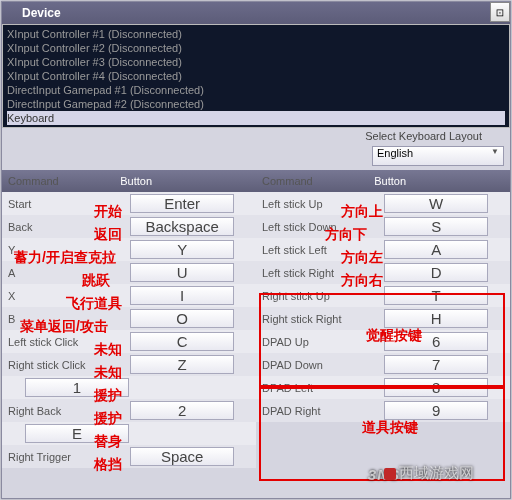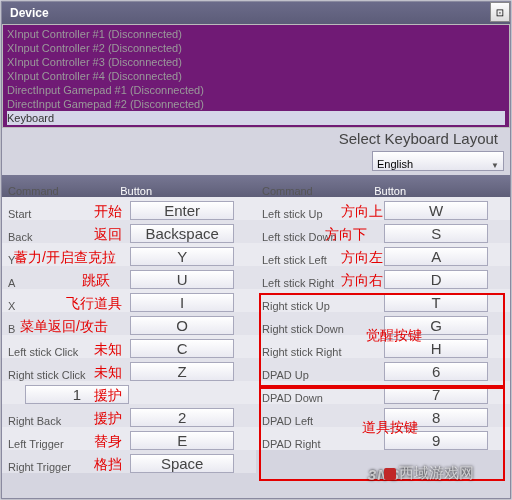--- a/index.html
+++ b/index.html
@@ -1,37 +1,37 @@
 <!DOCTYPE html>
 <html><head>
 <meta charset="utf-8">
 <style>
   html,body{margin:0;padding:0;width:512px;height:500px;font-family:Tahoma,Arial,sans-serif;font-size:11px;background:#d5d5e0;overflow:hidden}
   .outer{width:508px;height:496px;margin:1px;border:1px solid #8a8aa0;background:#d5d5e0;position:relative;box-shadow:0 0 2px rgba(0,0,0,.3)}
   .corner{position:absolute;top:0;right:0;width:18px;height:18px;border:1px solid #888;background:linear-gradient(#fefefe,#ddd);display:flex;align-items:center;justify-content:center;font-size:10px;cursor:pointer}
-  .panel{background:linear-gradient(#6b6b8a,#5c5c78);color:#fff;padding:4px 8px;font-size:12px;font-weight:bold}
-  .devlist{background:#701a75;border:1px solid #bbb;margin:0;padding:2px 4px;height:98px;overflow:hidden}
+  .panel{background:linear-gradient(#6b6b8a,#5c5c78);color:#fff;padding:4px 20px;font-size:12px;font-weight:bold}
+  .devlist{background:#0f172a;border:1px solid #bbb;margin:0;padding:2px 4px;height:98px;overflow:hidden}
   .devlist div{color:#9a9a9a;font-size:11px;line-height:14px;white-space:nowrap}
   .devlist .sel{background:#d5d5e8;color:#333}
   .kbrow{display:flex;justify-content:flex-end;align-items:center;padding:2px 6px 4px 6px}
-  .kblbl{color:#444;font-size:15px;margin-right:6px}
-  .kbsel{width:122px;height:18px;border:1px solid #9a9ab0;background:linear-gradient(#fff,#e6e6ef);padding:0 4px;display:flex;align-items:flex-end;justify-content:space-between;font-size:11px}
+  .kblbl{color:#444;font-size:11px;margin-right:22px}
+  .kbsel{width:122px;height:18px;border:1px solid #9a9ab0;background:linear-gradient(#fff,#e6e6ef);padding:0 4px;display:flex;align-items:flex-start;justify-content:space-between;font-size:11px}
   .kbsel .arr{font-size:8px;color:#555}
   .cols{display:flex;width:100%}
   .col{width:50%}
-  .row{display:flex;align-items:flex-end;height:23px}
+  .row{display:flex;align-items:center;height:23px}
   .hdr{background:linear-gradient(#777793,#5e5e78);color:#fff;height:22px}
   .hdr .cmd,.hdr .btn{font-size:11px;font-weight:normal}
   .cmd{width:102px;padding-left:6px;color:#555}
   .btn{width:150px;display:flex;justify-content:center}
   .btn .fld{width:102px;height:17px;border:1px solid #a8a8bc;background:linear-gradient(#fff,#e9e9f1);text-align:center;line-height:17px;font-size:15px;color:#444}
   .hdr .btn{justify-content:flex-start;padding-left:20px}
   .col.left .row:nth-child(odd):not(.hdr),.col.right .row:nth-child(odd):not(.hdr){background:#e2e2ea}
   .col.left .row:nth-child(even):not(.hdr),.col.right .row:nth-child(even):not(.hdr){background:#eaeaf0}
-  .anno{position:absolute;color:#e40000;font-family:"SimSun","Microsoft YaHei",sans-serif;font-size:14px;font-weight:normal;pointer-events:none;white-space:nowrap}
+  .anno{position:absolute;color:#e40000;font-family:"SimSun","Microsoft YaHei",sans-serif;font-size:14px;font-weight:bold;pointer-events:none;white-space:nowrap}
   .redbox{position:absolute;border:2px solid #e40000;pointer-events:none}
   .wm{position:absolute;bottom:15px;font-size:15px;color:rgba(255,255,255,.65);text-shadow:0 0 3px #000}
   .wm1{right:110px;font-weight:bold;letter-spacing:1px;font-style:italic}
   .wm2{right:36px}
   .wm2 .ic{display:inline-block;width:12px;height:12px;background:#c02828;border-radius:2px;vertical-align:middle;margin-right:3px}
 </style>
 </head>
 <body>
 
 <div class="outer">
@@ -120,21 +120,20 @@
             <div class="fld">1</div>
           </div>
         </div>
       <div class="row">
           <div class="cmd">Right Back</div>
           <div class="btn">
             <div class="fld">2</div>
           </div>
         </div>
       <div class="row">
-          <div class="cmd">Left Trigger</div>
           <div class="btn">
             <div class="fld">E</div>
           </div>
         </div>
       <div class="row">
           <div class="cmd">Right Trigger</div>
           <div class="btn">
             <div class="fld">Space</div>
           </div>
         </div>
@@ -165,26 +164,20 @@
       <div class="row">
           <div class="cmd">Left stick Right</div>
           <div class="btn">
             <div class="fld">D</div>
           </div>
         </div>
       <div class="row">
           <div class="cmd">Right stick Up</div>
           <div class="btn">
             <div class="fld">T</div>
-          </div>
-        </div>
-      <div class="row">
-          <div class="cmd">Right stick Down</div>
-          <div class="btn">
-            <div class="fld">G</div>
           </div>
         </div>
       <div class="row">
           <div class="cmd">Right stick Right</div>
           <div class="btn">
             <div class="fld">H</div>
           </div>
         </div>
       <div class="row">
           <div class="cmd">DPAD Up</div>

